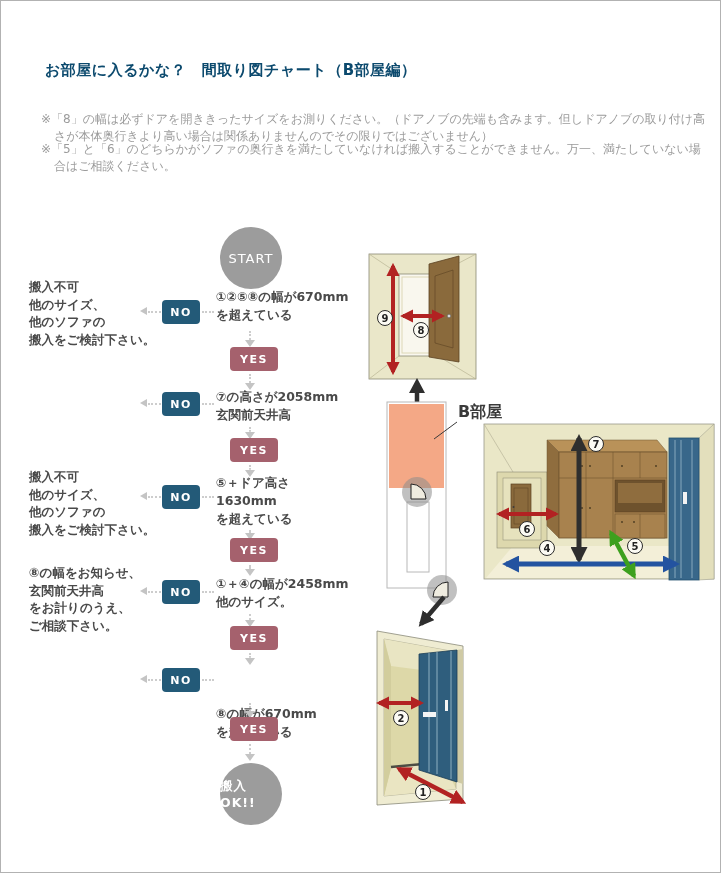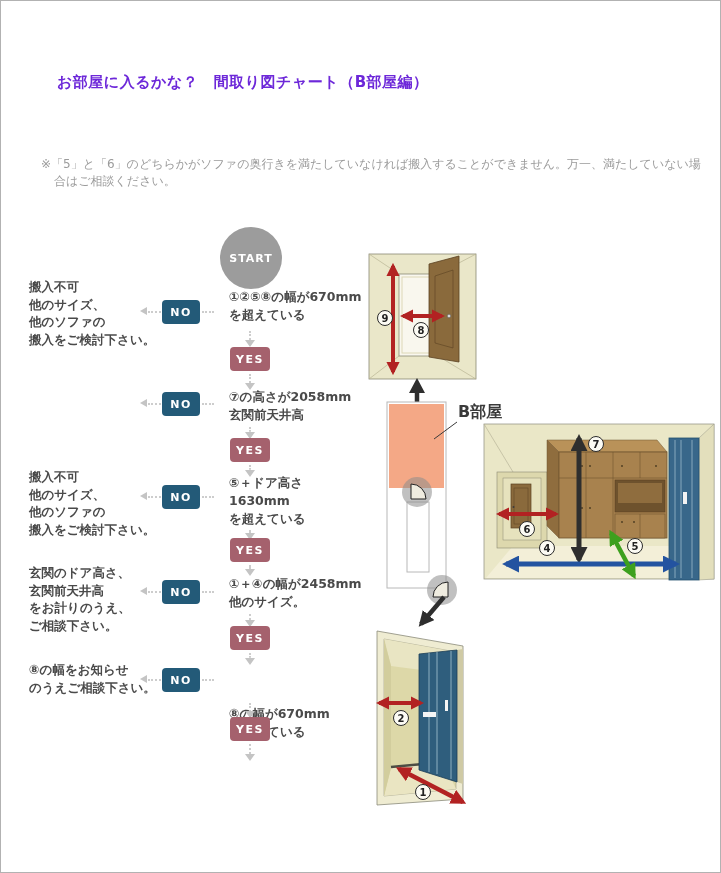--- a/index.html
+++ b/index.html
@@ -2,54 +2,55 @@
 <html><head>
 <meta charset="utf-8">
 <style>
   html,body{margin:0;padding:0;background:#fff;}
   .page{
     position:relative;width:719px;height:871px;background:#ffffff;
     border:1px solid #b2b2b2;overflow:hidden;
     font-family:"DejaVu Sans","Liberation Sans",sans-serif;
   }
   
-  .title{position:absolute;left:40px;top:56px;font-size:15px;font-weight:bold;color:#6d28d9;letter-spacing:.5px;margin:16px;}
+  .title{position:absolute;left:40px;top:56px;font-size:15px;font-weight:bold;color:#0c4a6e;letter-spacing:.5px;margin:4px;}
   .intro{position:absolute;left:40px;top:86px;width:655px;font-size:12px;color:#9b9b9b;margin:0;line-height:17px;}
   .note{position:absolute;left:40px;width:652px;font-size:12px;color:#9b9b9b;margin:0;line-height:17px;padding-left:13px;text-indent:-13px;}
   .note1{top:110px;}
-  .note2{top:155px;}
+  .note2{top:140px;}
   
   .circle{position:absolute;left:219px;width:62px;height:62px;border-radius:50%;
     background:#9c9c9c;color:#fff;display:flex;align-items:center;justify-content:center;
-    font-size:11px;letter-spacing:1px;font-weight:bold;}
+    font-size:13px;letter-spacing:1px;}
   .start{top:226px;}
   .end{top:762px;font-weight:bold;font-size:12.5px;}
   .q{position:absolute;left:215px;width:158px;font-size:12.5px;line-height:18px;color:#4a4a4a;
-     font-weight:bold;white-space:pre-line;margin-left:13px;}
+     font-weight:bold;white-space:pre-line;}
   .adv{position:absolute;left:28px;width:138px;font-size:12.5px;line-height:17.5px;color:#4a4a4a;
      font-weight:bold;white-space:pre-line;}
   .badge{position:absolute;height:24px;display:flex;align-items:center;justify-content:center;
      color:#fff;font-size:11px;font-weight:bold;letter-spacing:1.5px;border-radius:4px;}
   .no{left:161px;width:38px;background:#235a78;}
-  .yes{left:229px;width:40px;background:#a5616d;}
+  .yes{left:229px;width:48px;background:#a5616d;}
   .vdot{position:absolute;left:248px;width:0;border-left:2px dotted #cdcdcd;}
   .hdot{position:absolute;height:0;border-top:2px dotted #cdcdcd;}
   .tri-down{position:absolute;left:244px;width:0;height:0;border-left:5px solid transparent;
      border-right:5px solid transparent;border-top:7px solid #c4c4c4;}
   .tri-left{position:absolute;left:139px;width:0;height:0;border-top:4px solid transparent;
      border-bottom:4px solid transparent;border-right:7px solid #c4c4c4;}
   .diagram-svg{position:absolute;left:350px;top:225px;}
   svg text{font-family:"DejaVu Sans","Liberation Sans",sans-serif;}
 </style>
 </head>
 <body>
 
 <div class="page">
 
   <h1 class="title">お部屋に入るかな？　間取り図チャート（B部屋編）</h1>
+  <p class="note note1">※「8」の幅は必ずドアを開ききったサイズをお測りください。（ドアノブの先端も含みます。但しドアノブの取り付け高さが本体奥行きより高い場合は関係ありませんのでその限りではございません）</p>
   <p class="note note2">※「5」と「6」のどちらかがソファの奥行きを満たしていなければ搬入することができません。万一、満たしていない場合はご相談ください。</p>
 
   <div class="circle start">START</div>
 
   <div class="q" style="top:287px">①②⑤⑧の幅が670mm
 を超えている</div>
   <div class="badge no" style="top:299px">NO</div>
   <div class="adv" style="top:277px">搬入不可
 他のサイズ、
 他のソファの
@@ -88,47 +89,46 @@
   <div class="tri-left" style="top:491px"></div>
   <div class="vdot" style="top:529px;height:4px"></div>
   <div class="tri-down" style="top:532px"></div>
   <div class="badge yes" style="top:537px">YES</div>
   <div class="vdot" style="top:564px;height:4px"></div>
   <div class="tri-down" style="top:568px"></div>
 
   <div class="q" style="top:574px">①＋④の幅が2458mm
 他のサイズ。</div>
   <div class="badge no" style="top:579px">NO</div>
-  <div class="adv" style="top:563px">玄関のドア高さ、
+  <div class="adv" style="top:563px">⑧の幅をお知らせ、
 玄関前天井高
 をお計りのうえ、
 ご相談下さい。</div>
   <div class="hdot" style="left:201px;top:590px;width:12px"></div>
   <div class="hdot" style="left:147px;top:590px;width:13px"></div>
   <div class="tri-left" style="top:586px"></div>
   <div class="vdot" style="top:613px;height:6px"></div>
   <div class="tri-down" style="top:619px"></div>
   <div class="badge yes" style="top:625px">YES</div>
   <div class="vdot" style="top:652px;height:5px"></div>
   <div class="tri-down" style="top:657px"></div>
 
   <div class="q" style="top:704px">⑧の幅が670mm
 を超えている</div>
   <div class="badge no" style="top:667px">NO</div>
-  <div class="adv" style="top:660px">⑧の幅をお知らせ
-のうえご相談下さい。</div>
   <div class="hdot" style="left:201px;top:678px;width:12px"></div>
   <div class="hdot" style="left:147px;top:678px;width:13px"></div>
   <div class="tri-left" style="top:674px"></div>
   <div class="vdot" style="top:702px;height:9px"></div>
   <div class="tri-down" style="top:710px"></div>
   <div class="badge yes" style="top:716px">YES</div>
   <div class="vdot" style="top:743px;height:10px"></div>
   <div class="tri-down" style="top:753px"></div>
 
+  <div class="circle end">搬入 OK!!</div>
 
   <svg class="diagram-svg" width="371" height="648" viewBox="0 0 371 648">
     <defs>
       <marker id="mr" viewBox="0 0 6 6" markerWidth="3.4" markerHeight="3.4" refX="4.6" refY="3" orient="auto-start-reverse" markerUnits="strokeWidth">
           <path d="M0,0 L6,3 L0,6 Z" fill="#b22222"></path>
         </marker>
       <marker id="mb" viewBox="0 0 6 6" markerWidth="3.4" markerHeight="3.4" refX="4.6" refY="3" orient="auto-start-reverse" markerUnits="strokeWidth">
           <path d="M0,0 L6,3 L0,6 Z" fill="#2353a0"></path>
         </marker>
       <marker id="mg" viewBox="0 0 6 6" markerWidth="3.4" markerHeight="3.4" refX="4.6" refY="3" orient="auto-start-reverse" markerUnits="strokeWidth">

